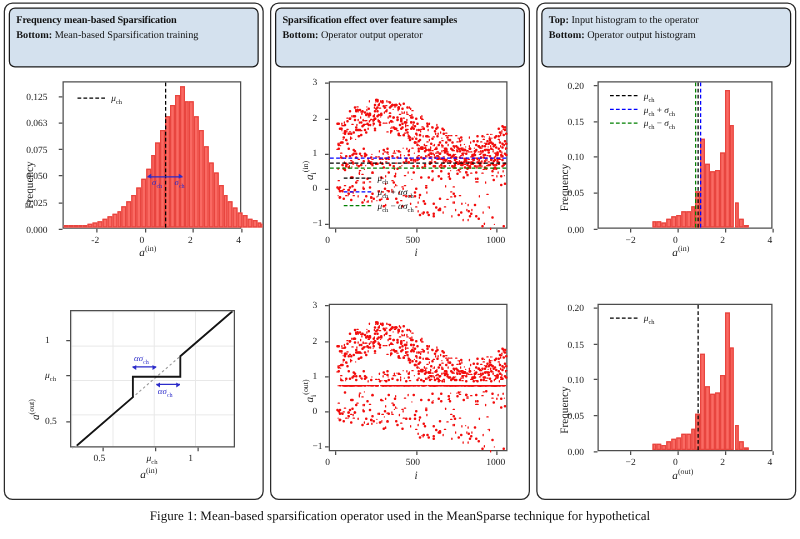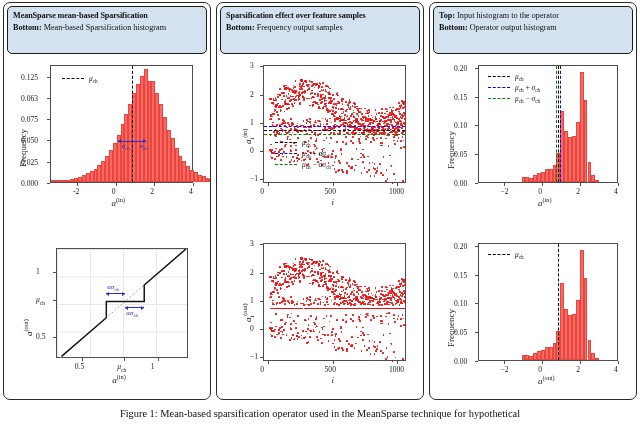--- a/index.html
+++ b/index.html
@@ -57,22 +57,22 @@
   .arrow::after{right:0;border-left:3.4px solid #2b2bc9;}
   sub,sup{font-size:70%;}
 </style>
 </head>
 <body>
 
 <div class="figure-wrap">
 
   <div class="panel" id="panel-1">
     <div class="panel-header">
-      <span class="ttl">MeanSparse mean-based Sparsification</span>
-      <span class="row"><b>Bottom:</b> <span>Mean-based Sparsification histogram</span></span>
+      <span class="ttl">Frequency mean-based Sparsification</span>
+      <span class="row"><b>Bottom:</b> <span>Mean-based Sparsification training</span></span>
     </div>
     <div class="plot" id="plot-train-hist" style="left: 0px; top: 0px; width: 208px; height: 398px;">
         <div class="axes" style="left: 46px; top: 62px; width: 143px; height: 118px;">
           <div class="bars">
             <div class="bar" style="left: 0px; width: 3.86486px; height: 0.425993px;"></div>
             <div class="bar" style="left: 3.86486px; width: 3.86486px; height: 0.681588px;"></div>
             <div class="bar" style="left: 7.72973px; width: 3.86486px; height: 1.02238px;"></div>
             <div class="bar" style="left: 11.5946px; width: 3.86486px; height: 1.53357px;"></div>
             <div class="bar" style="left: 15.4595px; width: 3.86486px; height: 2.12996px;"></div>
             <div class="bar" style="left: 19.3243px; width: 3.86486px; height: 2.98195px;"></div>
@@ -168,21 +168,21 @@
         <div class="tickmark" style="left: 49px; top: 268.571px; width: 3px; height: 1px;"></div>
         <div class="tick" style="left: 32px; top: 263.571px;">1</div>
         <div class="xlabel" style="left: 108.276px; top: 370px;"><i>a</i><sup>(in)</sup></div>
         <div class="ylabel" style="left: 18px; top: 333px;"><i>a</i><sup>(out)</sup></div>
       </div>
   </div>
 
   <div class="panel" id="panel-2">
     <div class="panel-header">
       <span class="ttl">Sparsification effect over feature samples</span>
-      <span class="row"><b>Bottom:</b> <span>Frequency output samples</span></span>
+      <span class="row"><b>Bottom:</b> <span>Operator output operator</span></span>
     </div>
     <div class="plot" id="plot-in-scatter" style="left: 0px; top: 0px; width: 208px; height: 398px;">
         <div class="axes" style="left: 46px; top: 62px; width: 143px; height: 118px;">
           <div class="bars">
             <div class="dot" style="left: 5.15315px; top: 31.8236px;"></div>
             <div class="dot" style="left: 5.28198px; top: 83.1843px;"></div>
             <div class="dot" style="left: 5.41081px; top: 52.5414px;"></div>
             <div class="dot" style="left: 5.53964px; top: 68.0906px;"></div>
             <div class="dot" style="left: 5.66847px; top: 89.5712px;"></div>
             <div class="dot" style="left: 5.7973px; top: 48.4342px;"></div>

